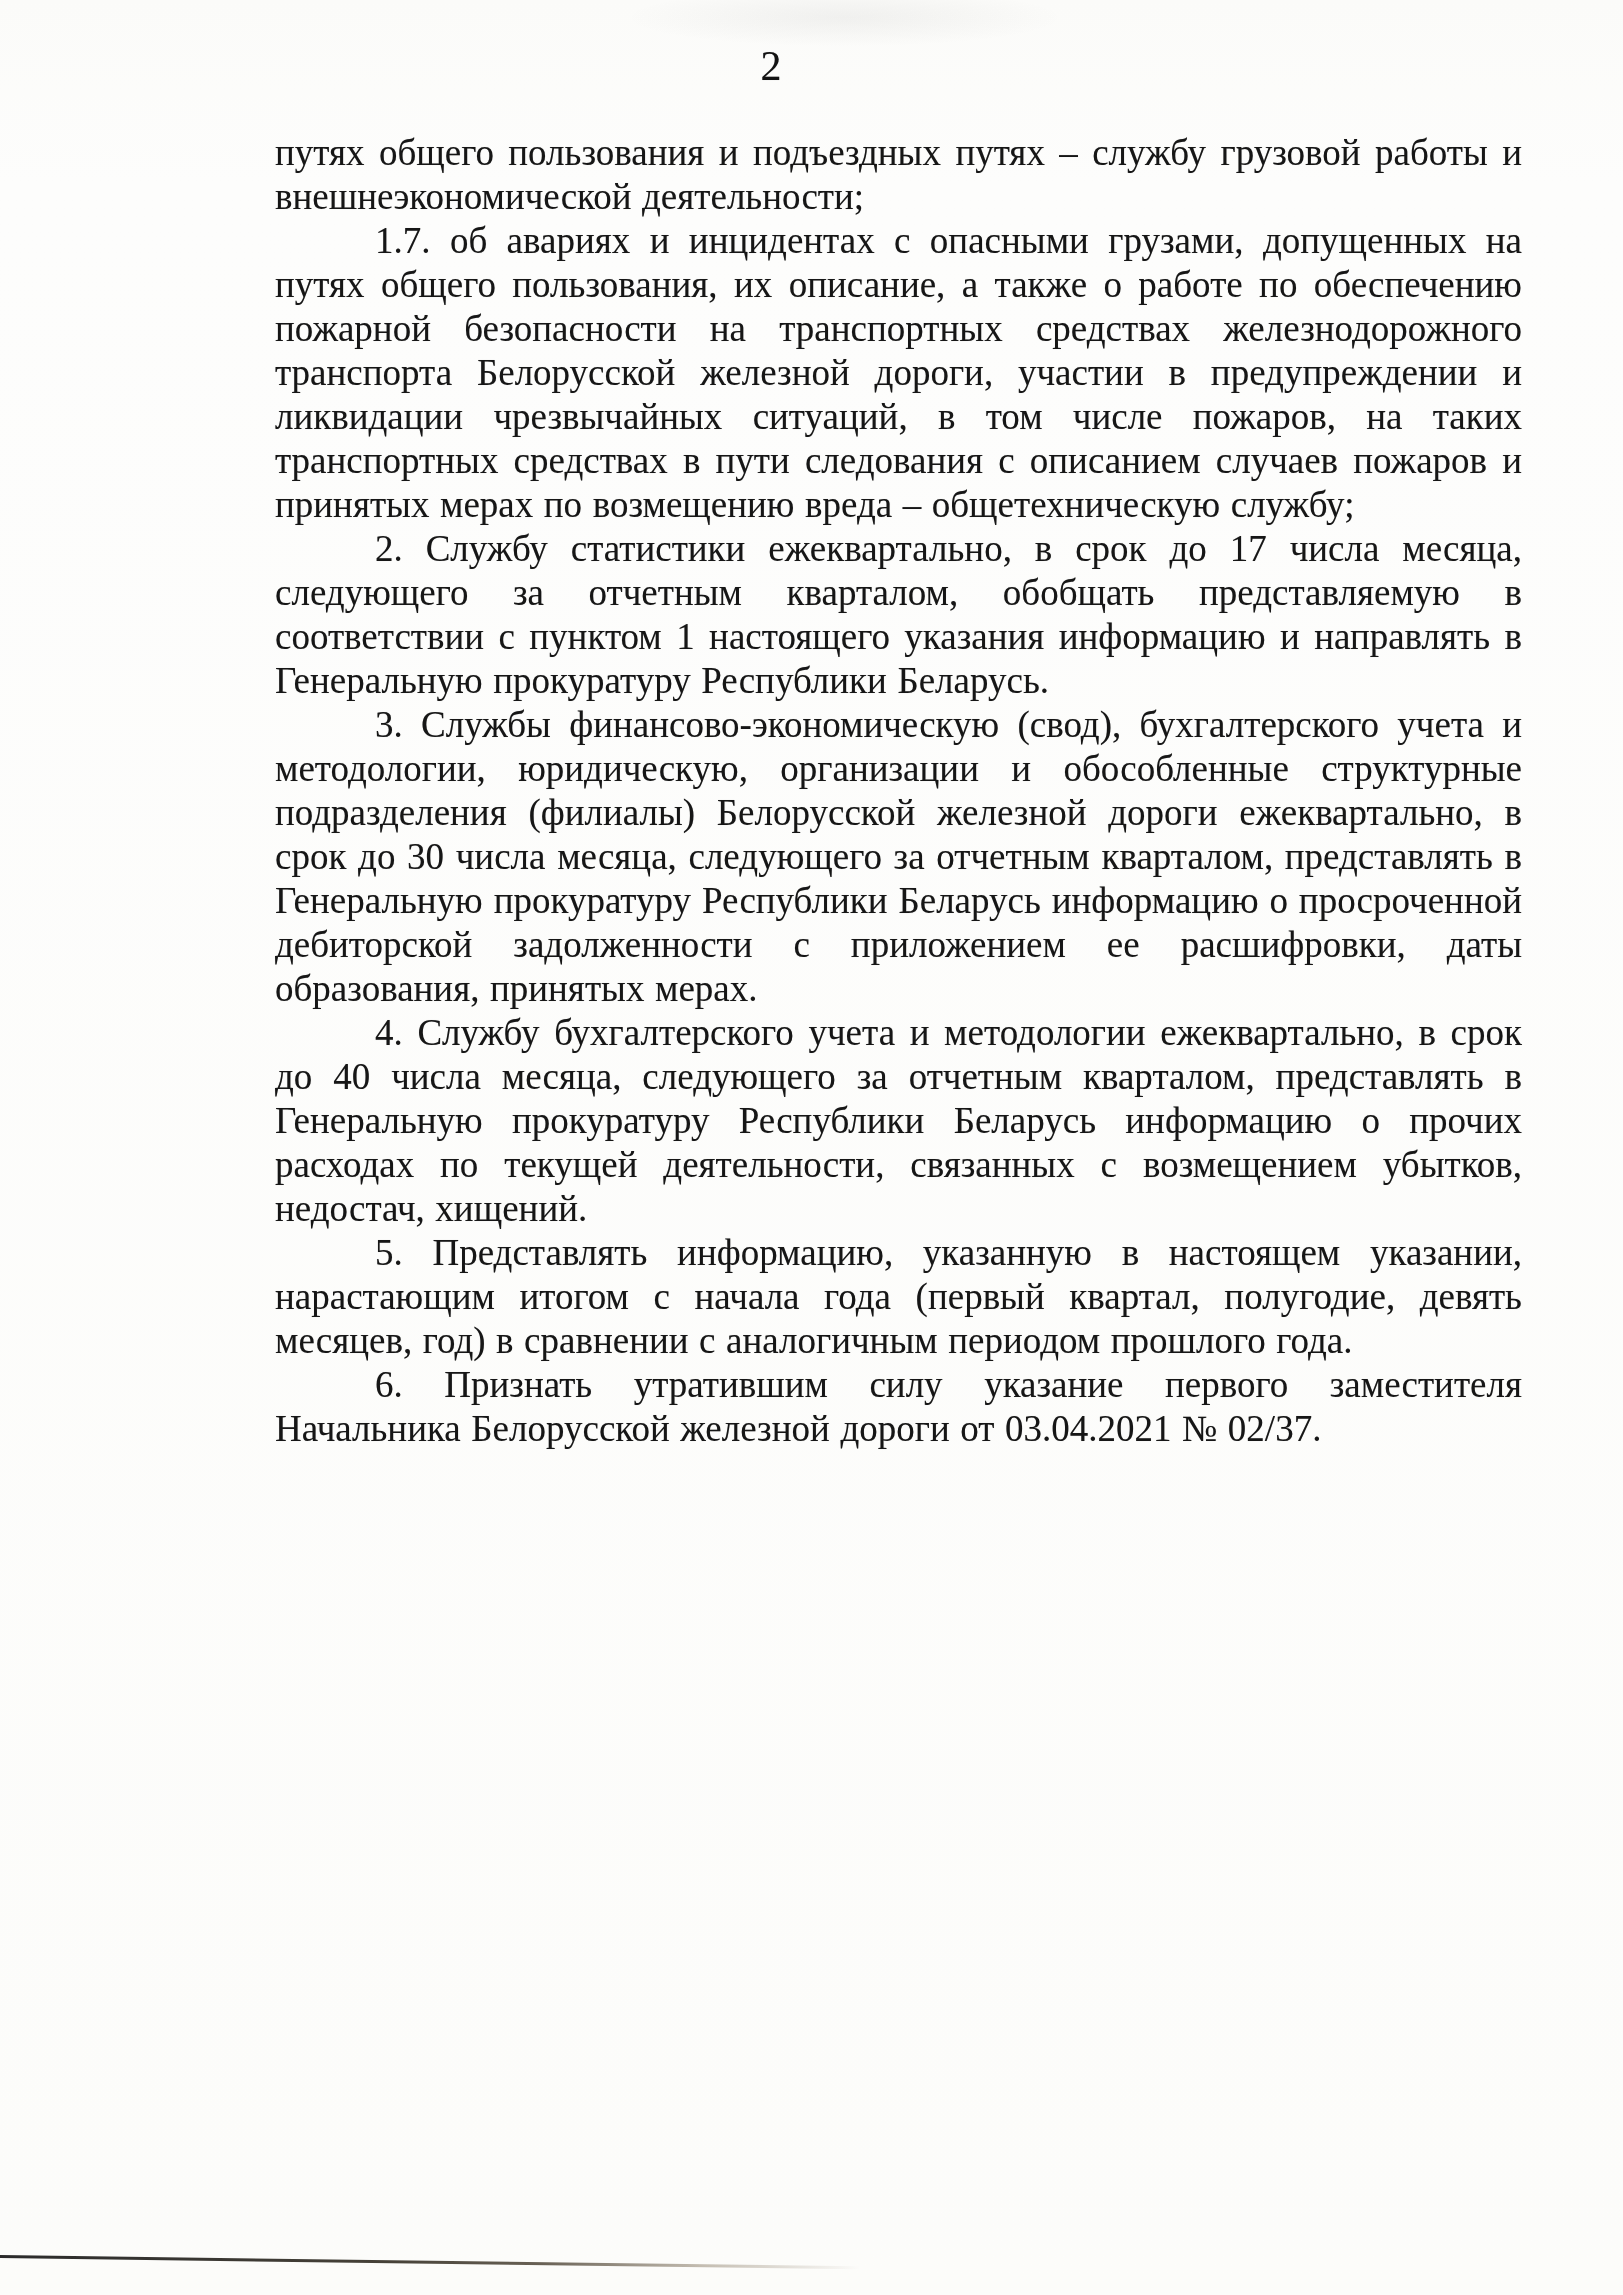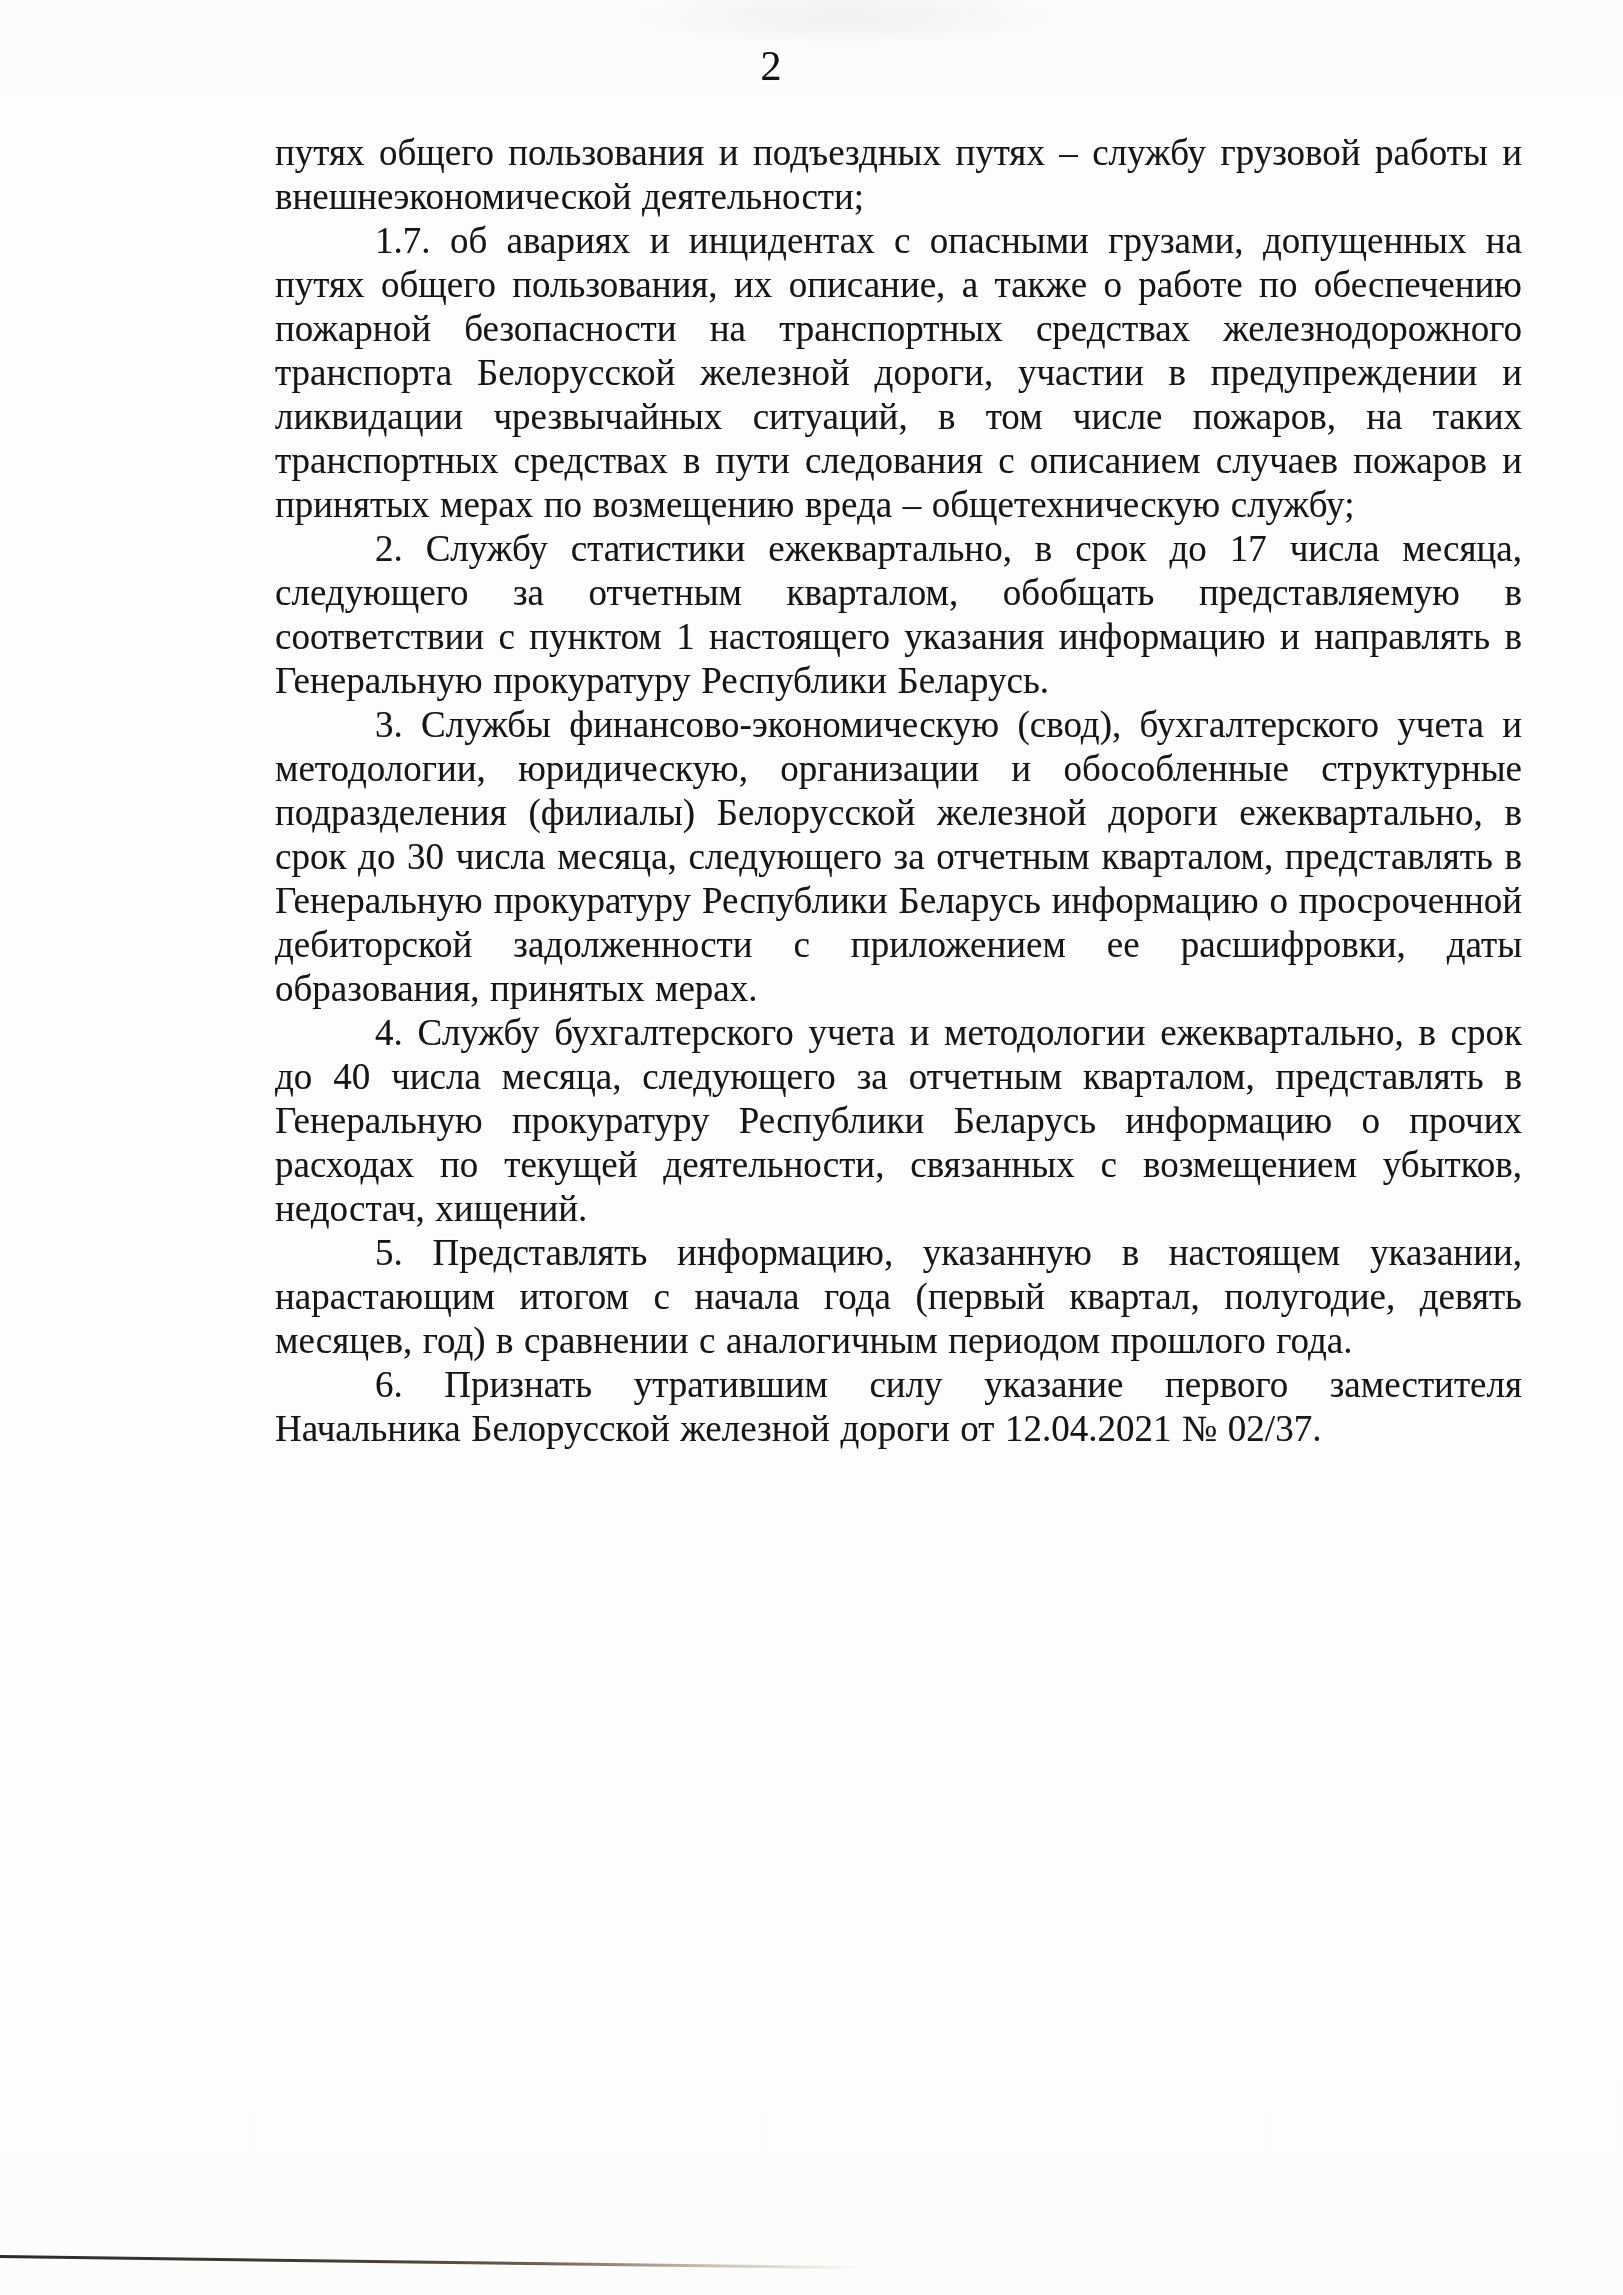--- a/index.html
+++ b/index.html
@@ -86,19 +86,19 @@
 
   <div class="page-number">2</div>
 
   <div class="text-block">
     <p>путях общего пользования и подъездных путях – службу грузовой работы и внешнеэкономической деятельности;</p>
     <p class="indent">1.7. об авариях и инцидентах с опасными грузами, допущенных на путях общего пользования, их описание, а также о работе по обеспечению пожарной безопасности на транспортных средствах железнодорожного транспорта Белорусской железной дороги, участии в предупреждении и ликвидации чрезвычайных ситуаций, в том числе пожаров, на таких транспортных средствах в пути следования с описанием случаев пожаров и принятых мерах по возмещению вреда – общетехническую службу;</p>
     <p class="indent">2. Службу статистики ежеквартально, в срок до 17 числа месяца, следующего за отчетным кварталом, обобщать представляемую в соответствии с пунктом 1 настоящего указания информацию и направлять в Генеральную прокуратуру Республики Беларусь.</p>
     <p class="indent">3. Службы финансово-экономическую (свод), бухгалтерского учета и методологии, юридическую, организации и обособленные структурные подразделения (филиалы) Белорусской железной дороги ежеквартально, в срок до 30 числа месяца, следующего за отчетным кварталом, представлять в Генеральную прокуратуру Республики Беларусь информацию о просроченной дебиторской задолженности с приложением ее расшифровки, даты образования, принятых мерах.</p>
     <p class="indent">4. Службу бухгалтерского учета и методологии ежеквартально, в срок до 40 числа месяца, следующего за отчетным кварталом, представлять в Генеральную прокуратуру Республики Беларусь информацию о прочих расходах по текущей деятельности, связанных с возмещением убытков, недостач, хищений.</p>
     <p class="indent">5. Представлять информацию, указанную в настоящем указании, нарастающим итогом с начала года (первый квартал, полугодие, девять месяцев, год) в сравнении с аналогичным периодом прошлого года.</p>
-    <p class="indent">6. Признать утратившим силу указание первого заместителя Начальника Белорусской железной дороги от 12.04.2021 № 02/37.</p>
+    <p class="indent">6. Признать утратившим силу указание первого заместителя Начальника Белорусской железной дороги от 03.04.2021 № 02/37.</p>
   </div>
 
   <div class="scan-line-bottom"></div>
 
 </div>
 
 
 </body></html>

